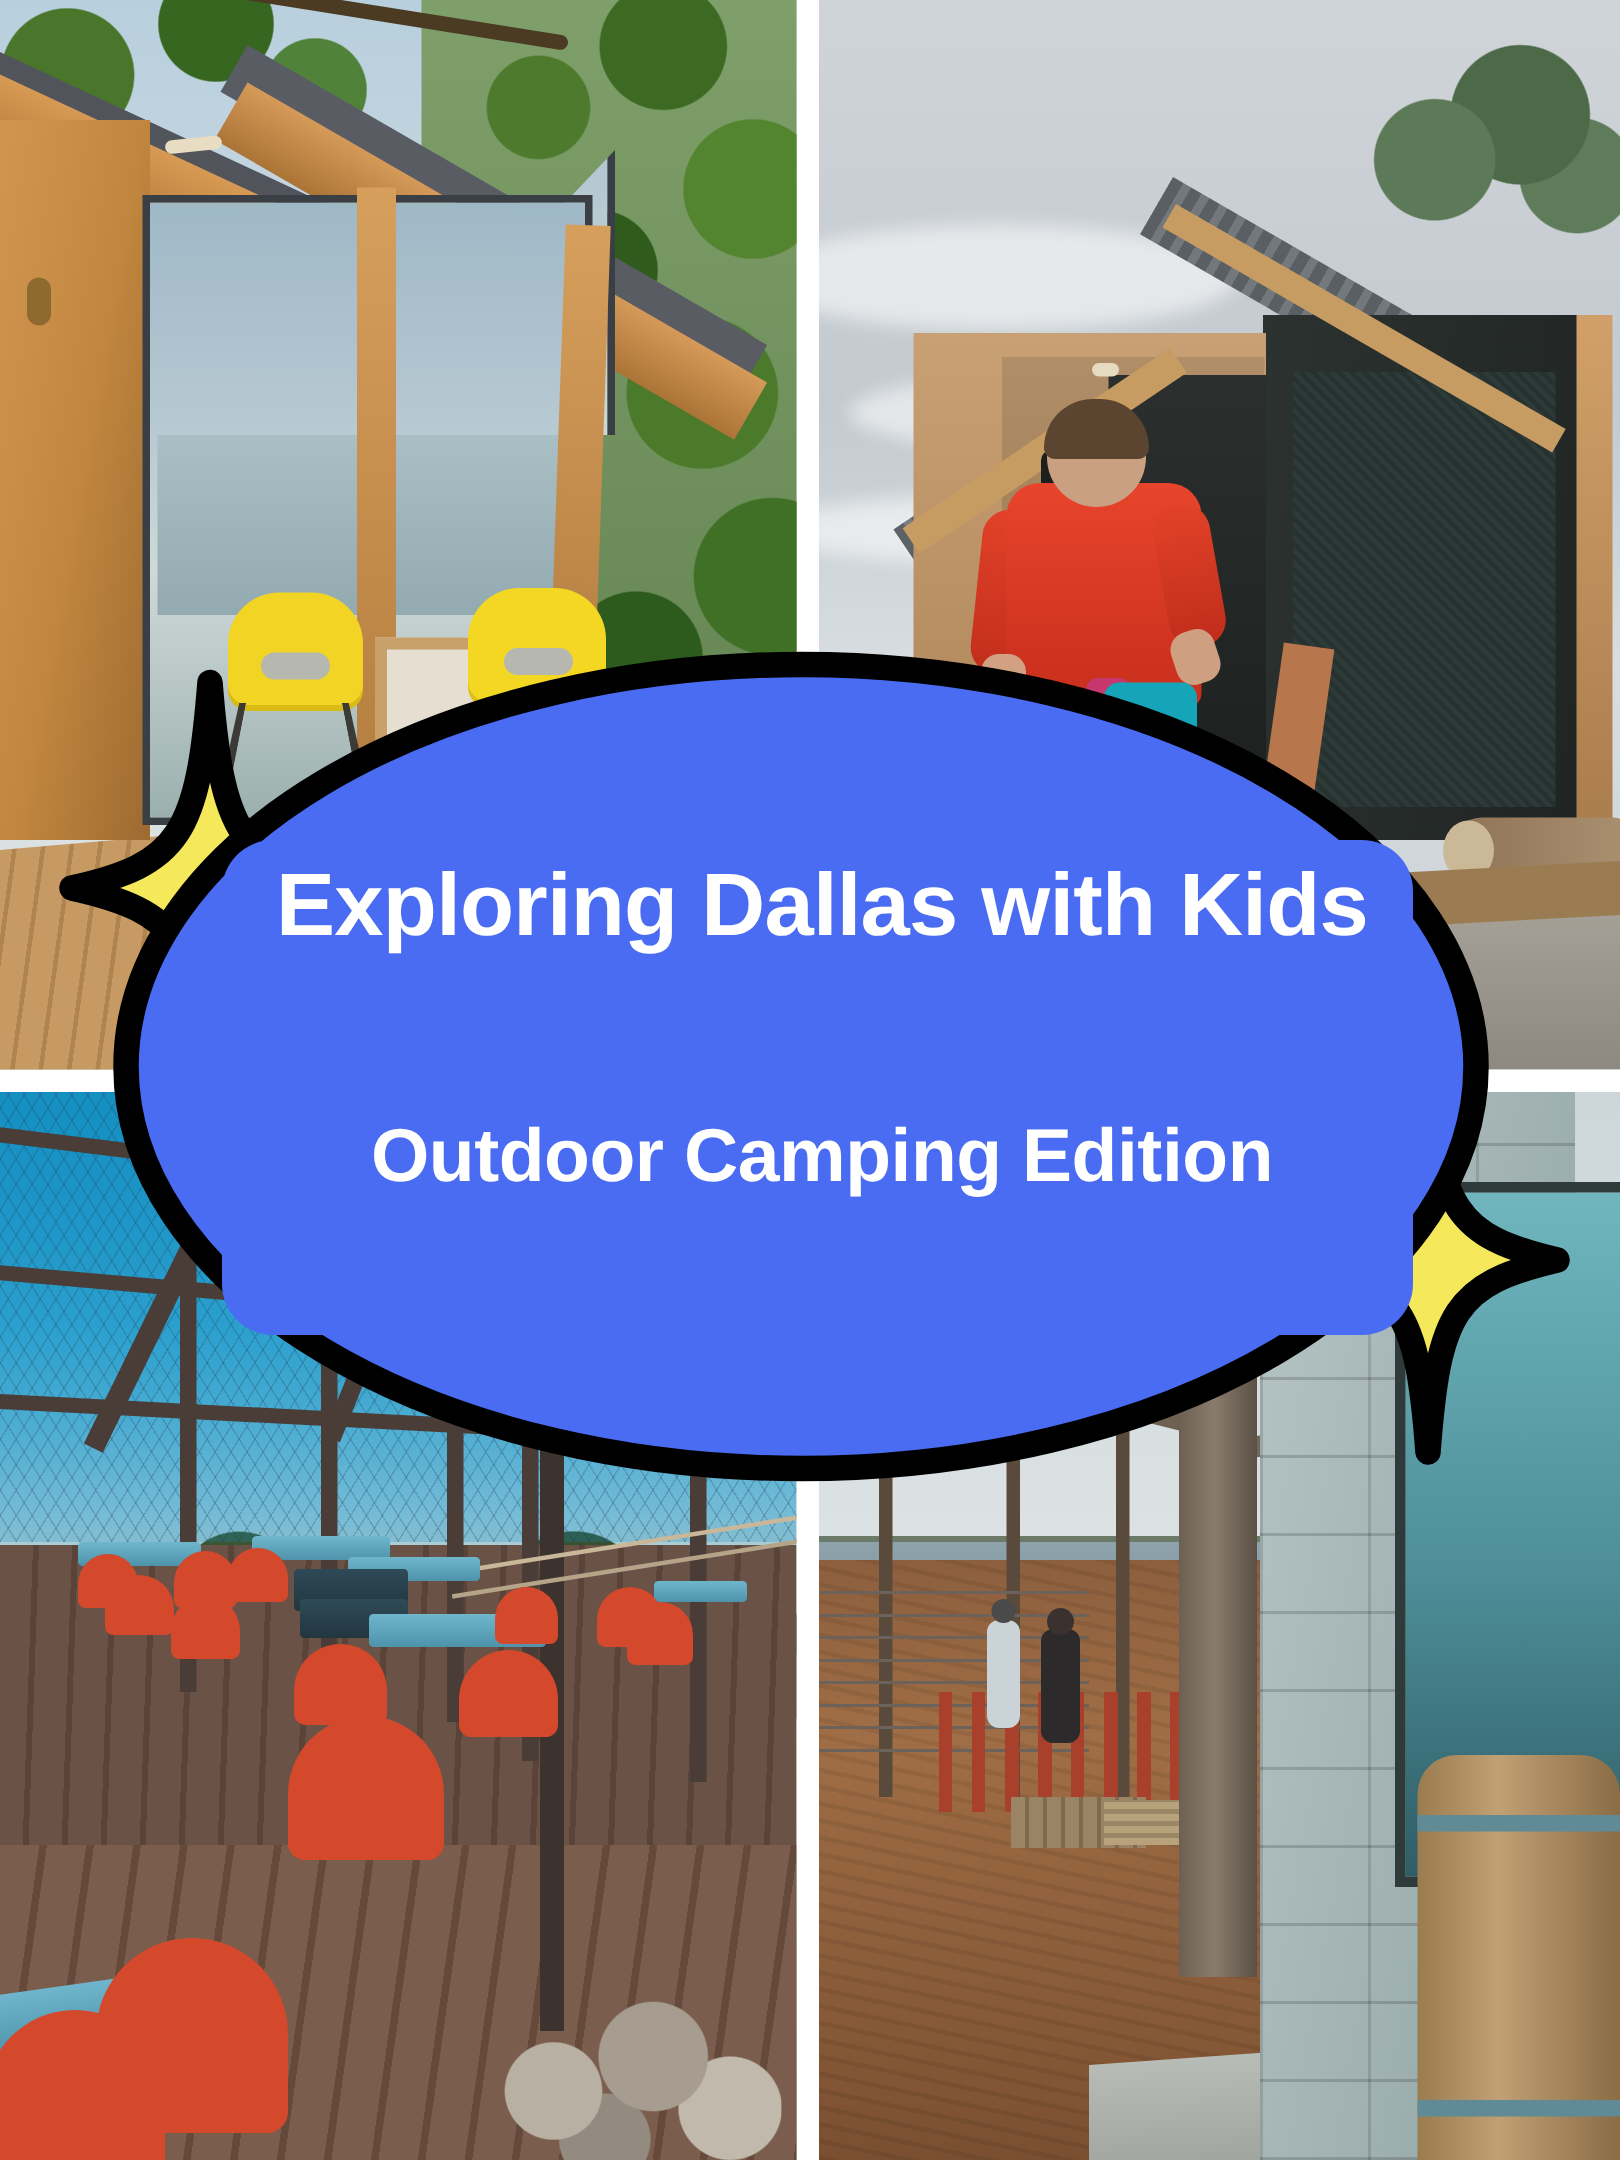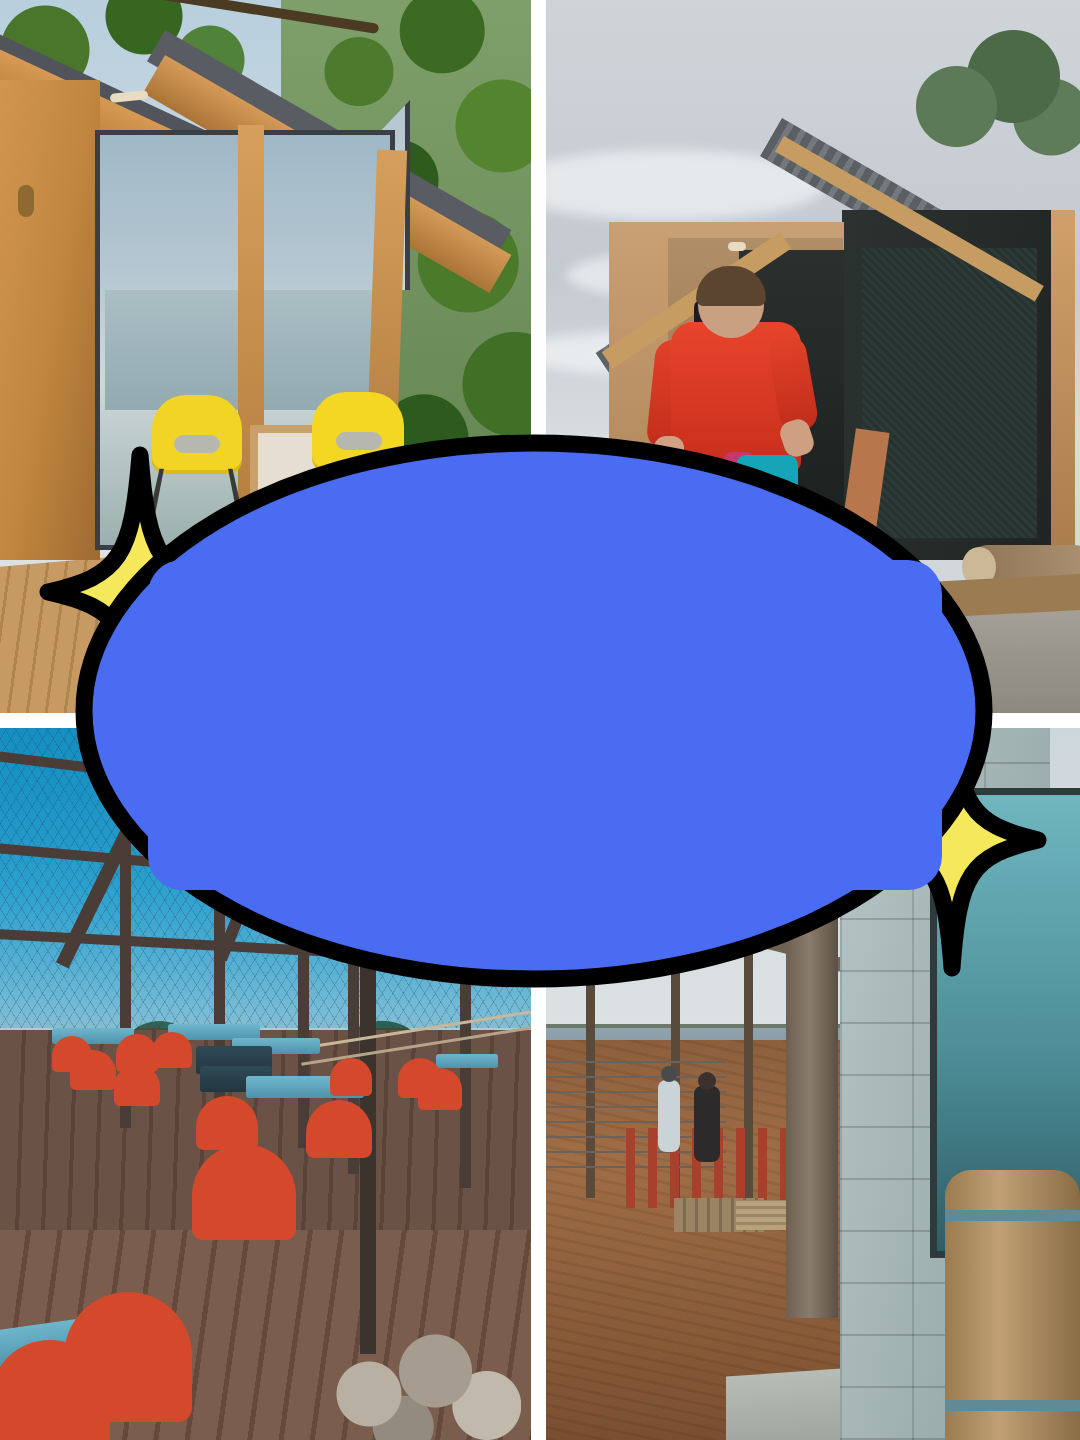--- a/index.html
+++ b/index.html
@@ -467,16 +467,18 @@
            C 970 856, 959 874, 952 968
            C 945 874, 934 856, 866 840
            C 934 824, 945 806, 952 710 Z" fill="#f5e95b" stroke="#000000" stroke-width="17" stroke-linejoin="round"></path>
 
       <ellipse cx="534" cy="711" rx="450" ry="268" fill="#4a6cf2" stroke="#000000" stroke-width="17"></ellipse>
 
       <rect x="148" y="560" width="794" height="330" rx="34" ry="34" fill="#4a6cf2"></rect>
     </svg>
 
     <div class="bubble-text">
+      <span class="title-line">Exploring Dallas with Kids</span>
+      <span class="sub-line">Outdoor Camping Edition</span>
     </div>
   </div>
 
 </div>
 
 </body></html>

